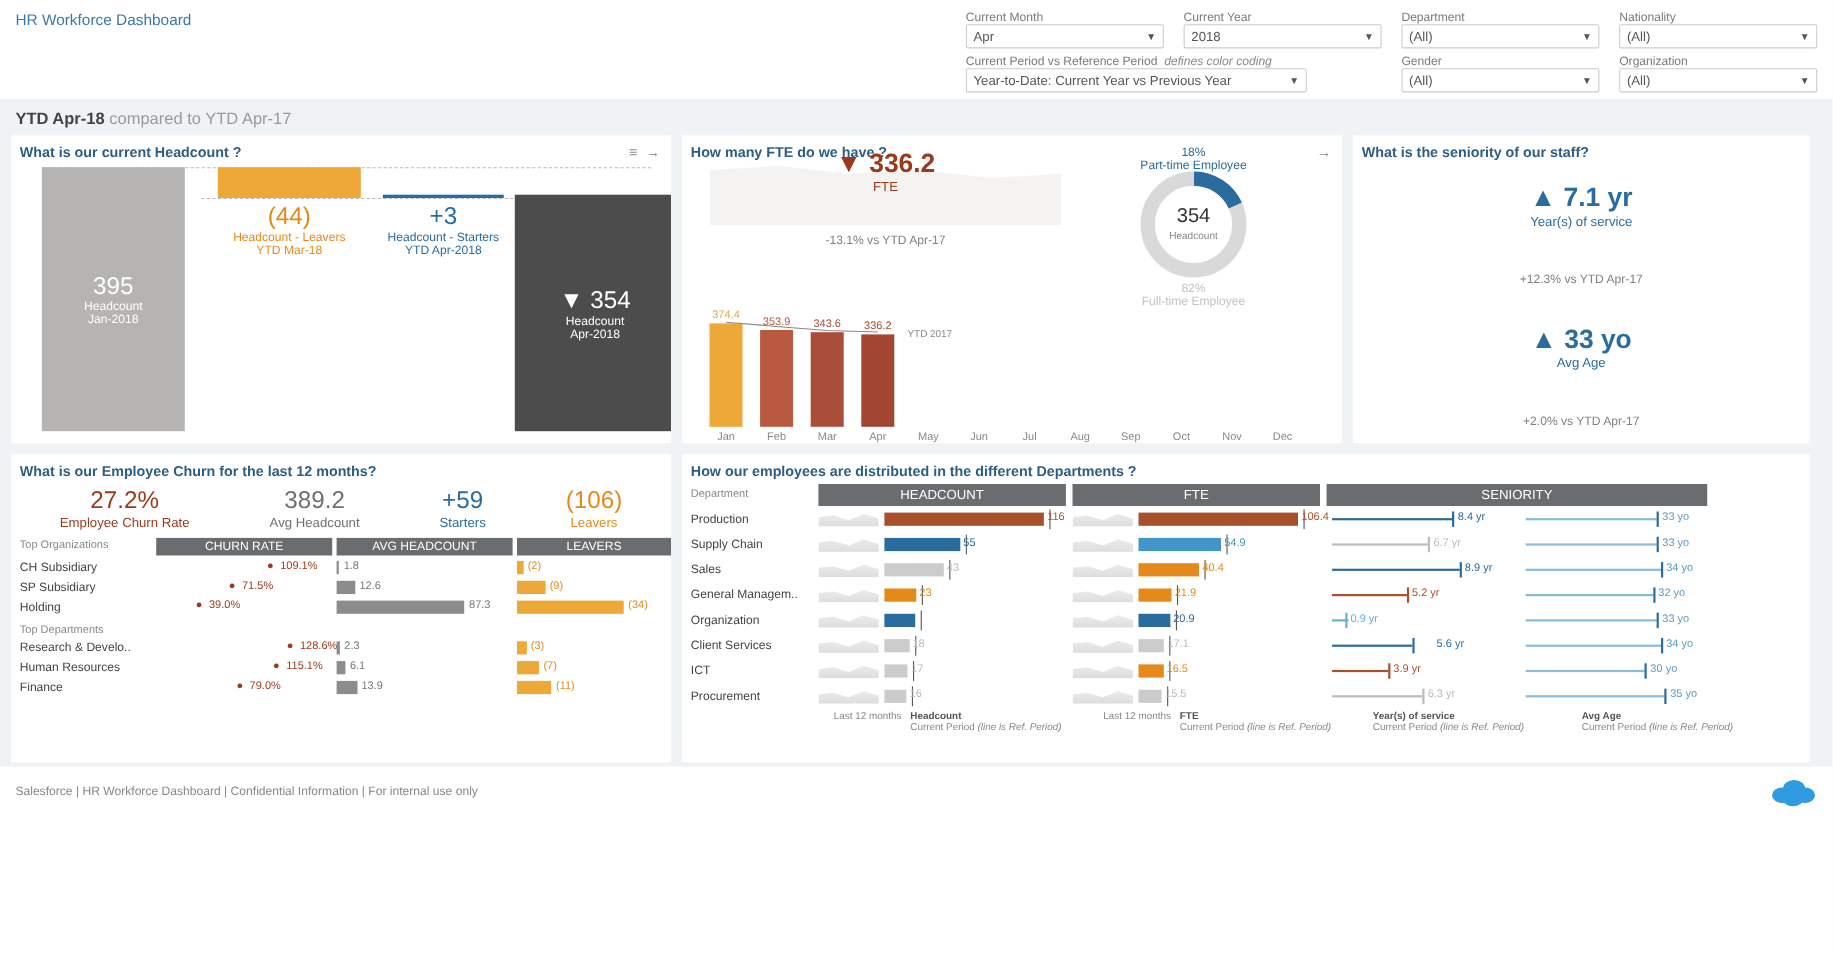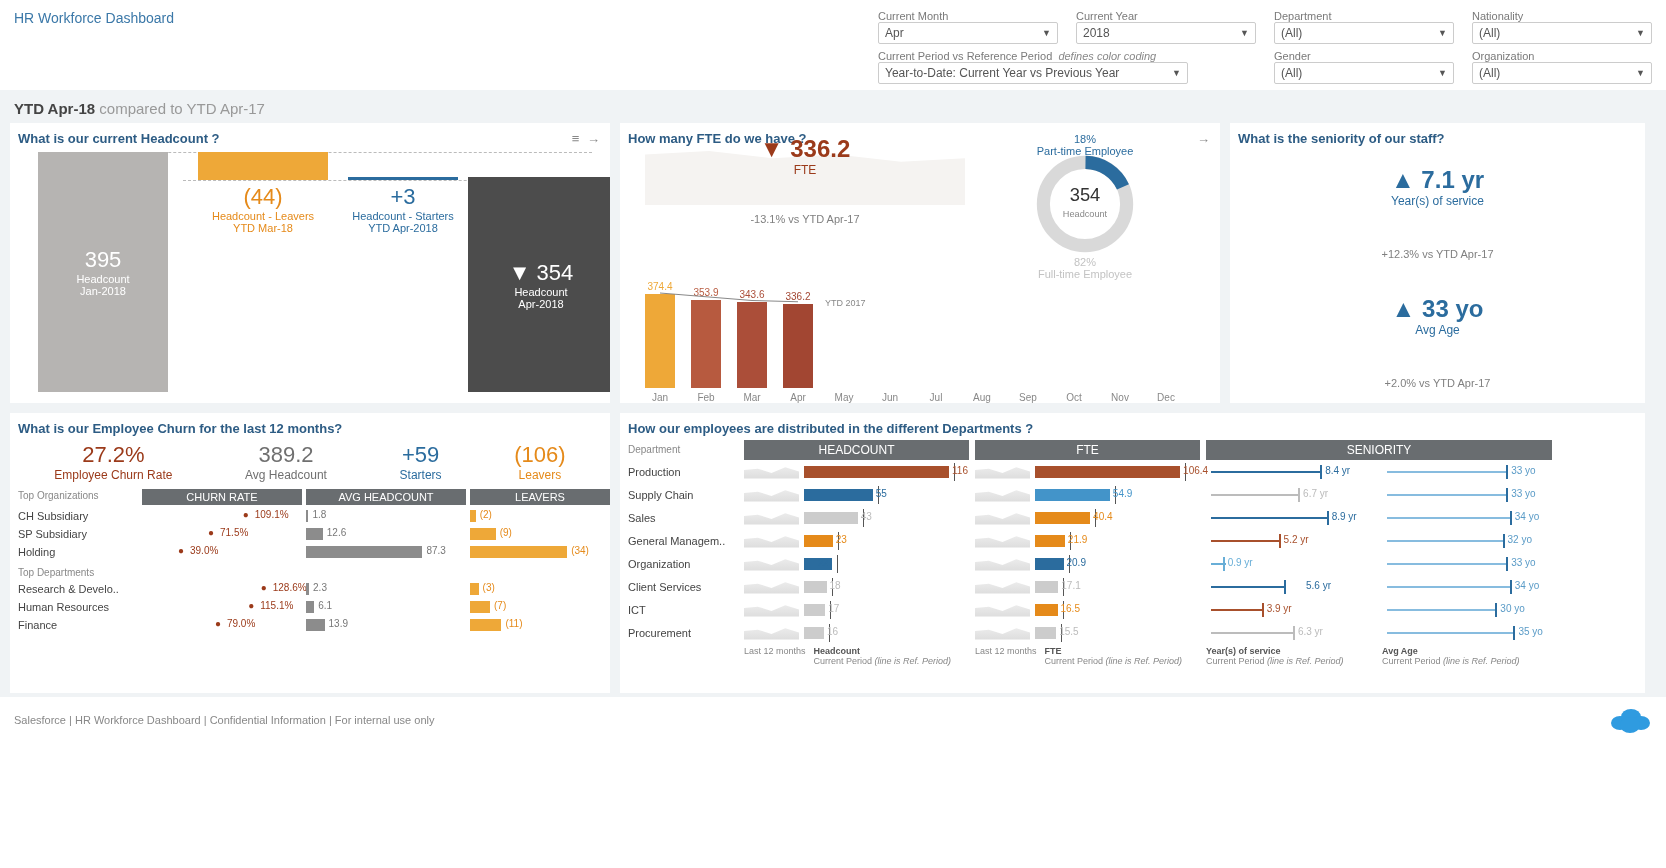--- a/index.html
+++ b/index.html
@@ -52,21 +52,21 @@
   .dept-hdr { display:grid; grid-template-columns: 110px 225px 225px 170px 170px; gap:6px; }
   .dept-hdr .h { background:#696d70; color:#fff; text-align:center; font-size:12px; padding:3px 0; }
   .dept-row { display:grid; grid-template-columns: 110px 225px 225px 170px 170px; gap:6px; height:23px; align-items:center; font-size:11px; }
   .dept-row .name { color:#444; }
   .cell { position:relative; height:18px; }
   .spark { position:absolute; left:0; top:2px; width:55px; height:14px; background:linear-gradient(180deg,#eee,#ddd); clip-path: polygon(0 40%, 25% 30%, 50% 60%, 75% 20%, 100% 50%, 100% 100%, 0 100%); }
   .hbar { position:absolute; left:60px; top:3px; height:12px; }
   .vtx { position:absolute; top:2px; font-size:10px; }
   .tick { position:absolute; top:0; bottom:0; width:1px; background:#555; }
   .whisker { position:absolute; top:8px; height:2px; background:#3b6f9a; }
-  .legend-row { display:grid; grid-template-columns: 110px 225px 225px 170px 170px; gap:6px; font-size:9px; color:#888; margin-top:2px; }
+  .legend-row { display:grid; grid-template-columns: 110px 225px 225px 170px 170px; gap:20px; font-size:9px; color:#888; margin-top:2px; }
   .legend-cell { display:flex; gap:8px; }
 </style>
 </head>
 <body>
 
 <div class="top">
   <div class="title-block">
     <div class="breadcrumb">HR Workforce Dashboard</div>
   </div>
   <div>

